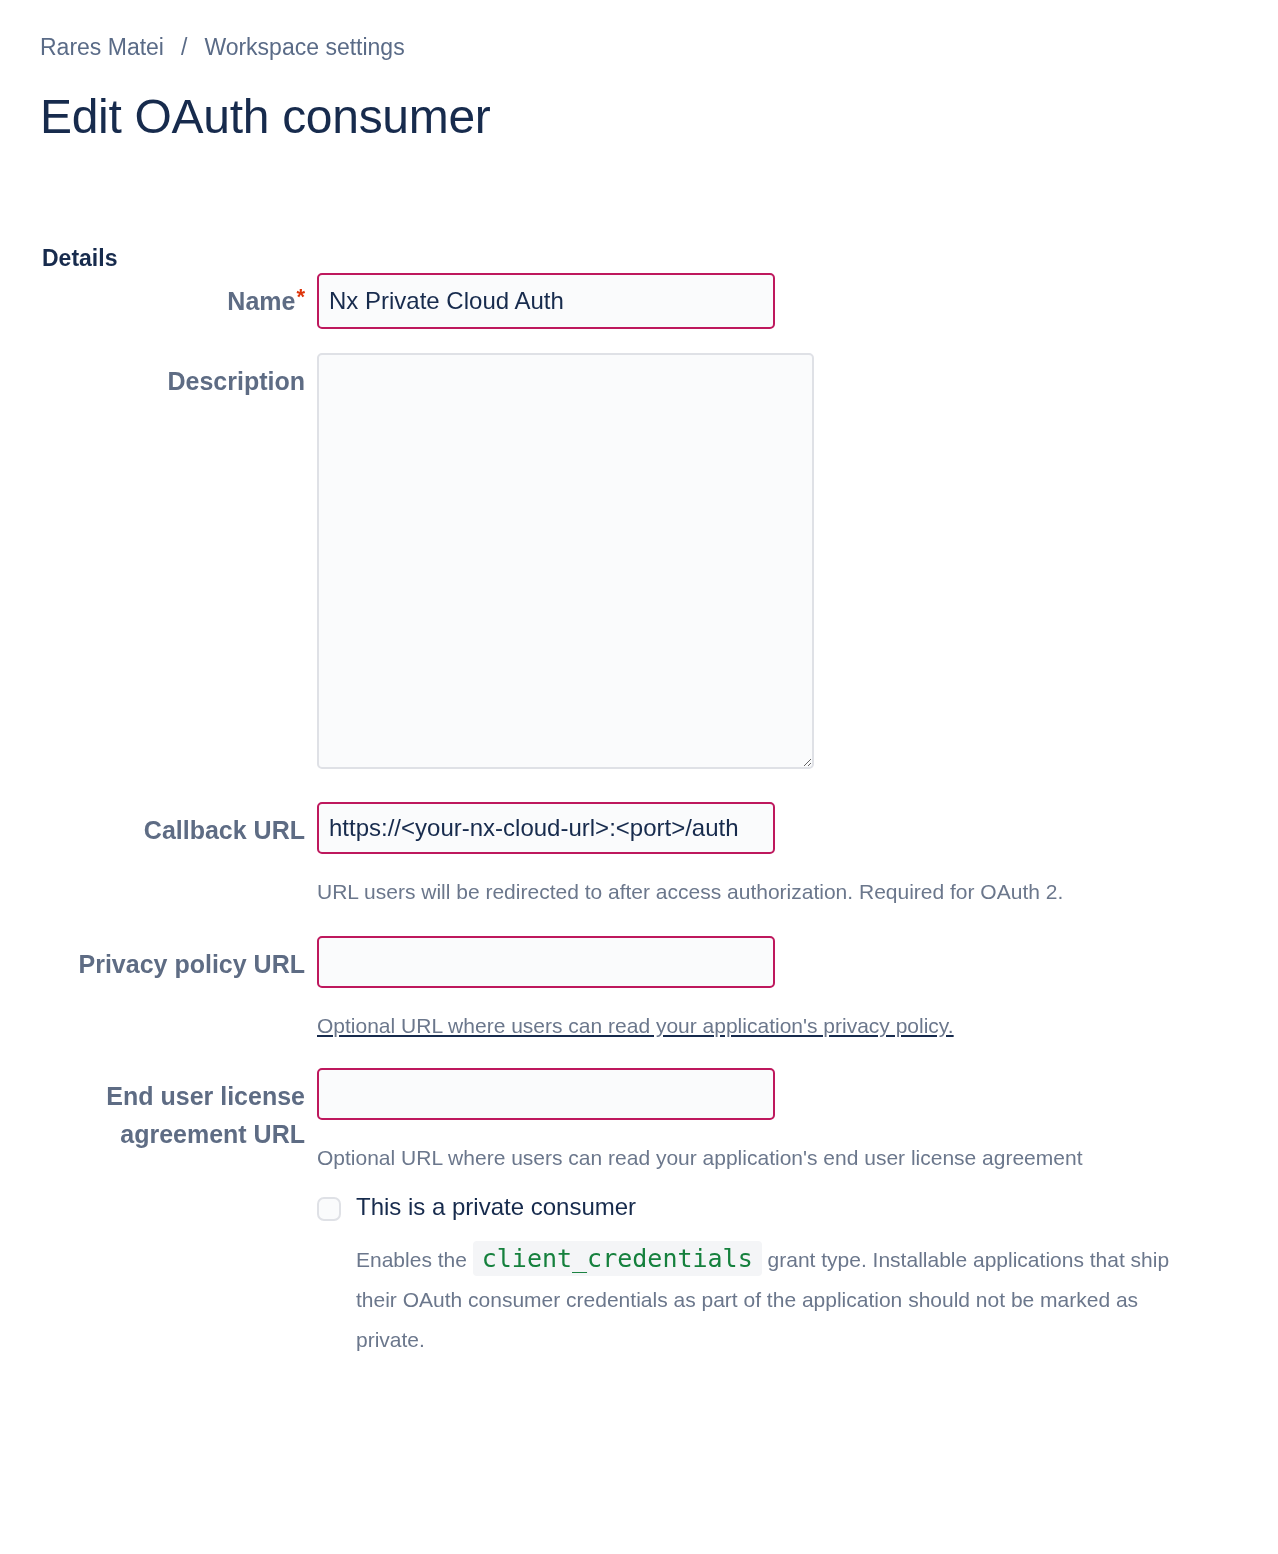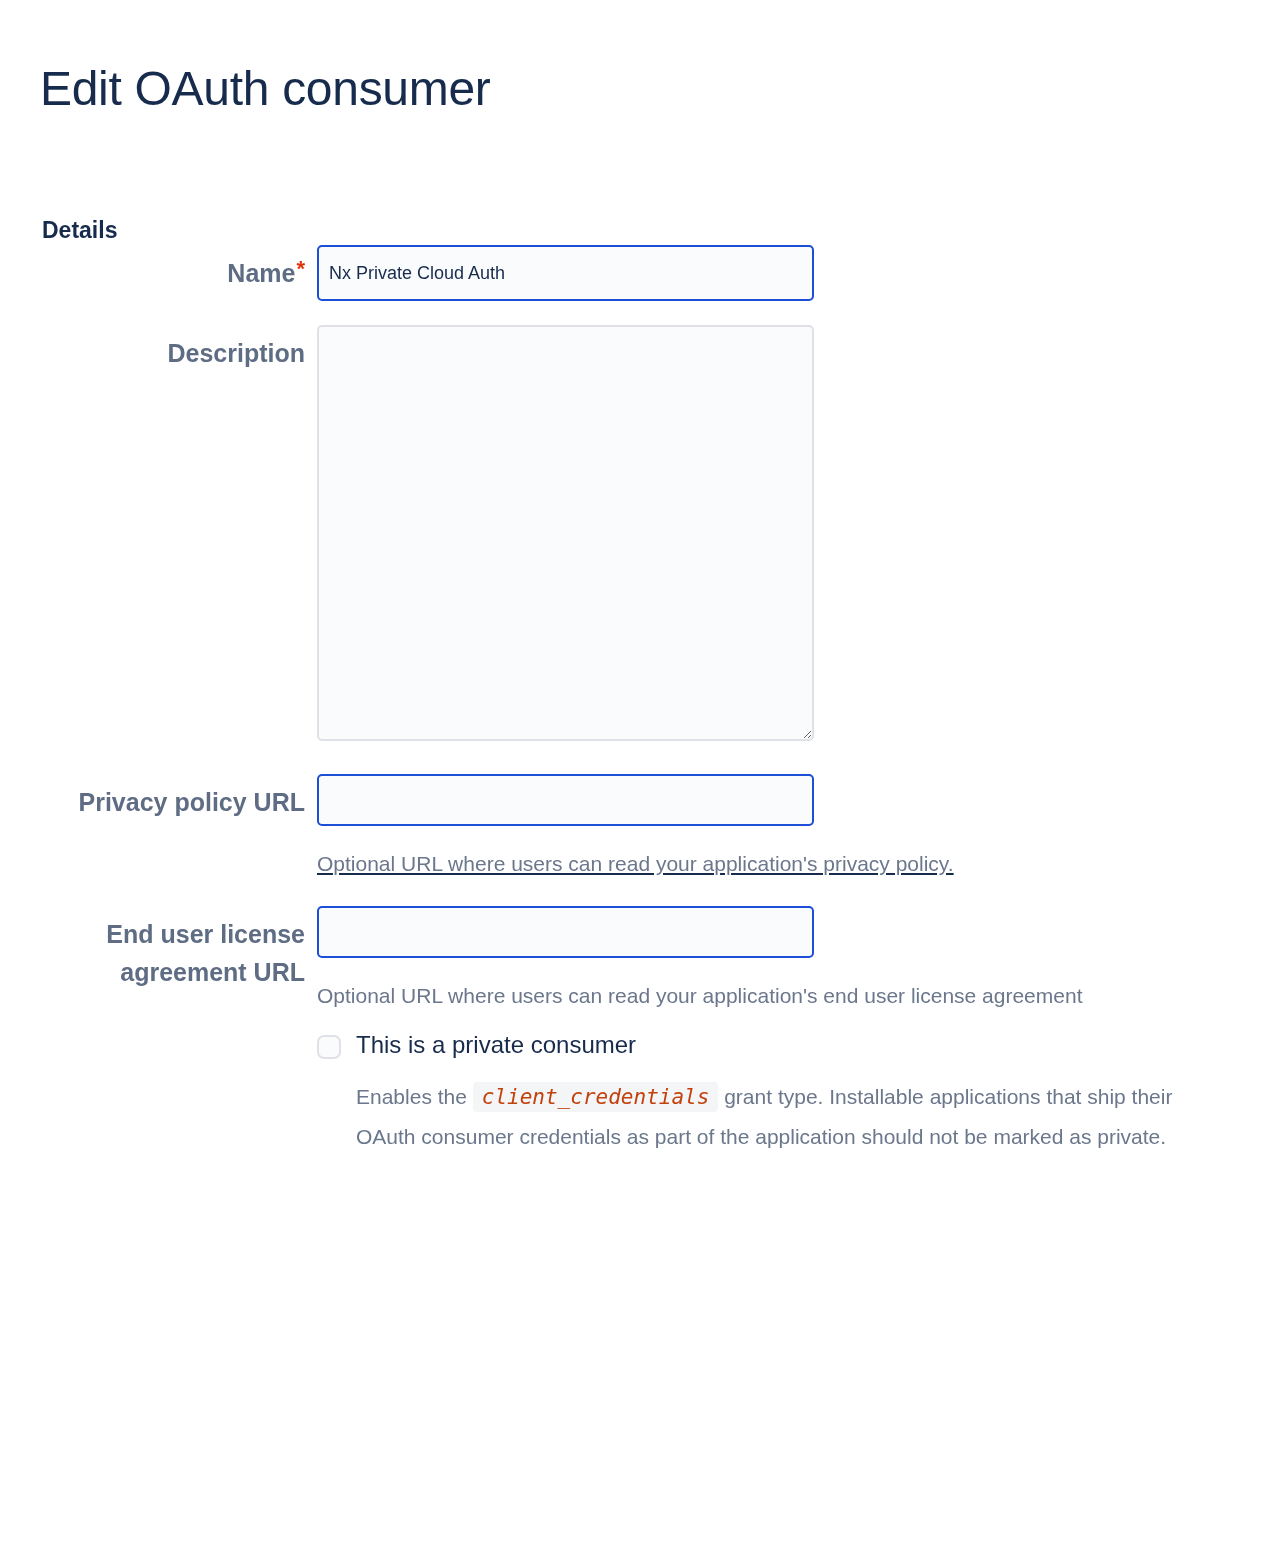--- a/index.html
+++ b/index.html
@@ -78,28 +78,28 @@
   .req {
     color: #DE350B;
     font-size: 22px;
     vertical-align: top;
     line-height: 30px;
     margin-left: 1px;
   }
 
   .text-input {
     display: block;
-    width: 497px;
+    width: 458px;
     height: 52px;
-    border: 2px solid #1d4ed8;
+    border: 2px solid #be185d;
     border-radius: 5px;
     background: #FAFBFC;
     padding: 0 10px;
     font-family: "Liberation Sans", "DejaVu Sans", sans-serif;
-    font-size: 18px;
+    font-size: 24px;
     color: #172B4D;
     outline: none;
   }
   .text-input.tall { height: 56px; }
 
   textarea.desc-area {
     display: block;
     width: 497px;
     height: 416px;
     border: 2px solid #DFE1E6;
@@ -147,34 +147,36 @@
   .private-help {
     margin-top: 18px;
     padding-left: 39px;
     max-width: 874px; 
     font-size: 21px;
     line-height: 40px;
     color: #6B778C;
   }
   .code-chip {
     font-family: "DejaVu Sans Mono", "Liberation Mono", monospace;
-    font-size: 21px;
-    color: #c2410c;
+    font-size: 25px;
+    color: #15803d;
     background: #F4F5F7;
     border-radius: 4px;
     padding: 3px 9px;
     white-space: nowrap;
-    font-style: italic;
   }
 </style>
 </head>
 <body>
 
 <div class="page">
 
+  <nav class="breadcrumb">
+    <a>Rares Matei</a><span class="sep">/</span><a>Workspace settings</a>
+  </nav>
 
   <h1 class="page-title">Edit OAuth consumer</h1>
 
   <form>
     <h2 class="section-title">Details</h2>
 
     <div class="form-row row-name">
       <div class="label-cell">
         <span class="label-text">Name</span><span class="req">*</span>
       </div>
@@ -185,20 +187,29 @@
 
     <div class="form-row row-desc">
       <div class="label-cell">
         <span class="label-text">Description</span>
       </div>
       <div>
         <textarea class="desc-area" style=""></textarea>
       </div>
     </div>
 
+    <div class="form-row row-callback">
+      <div class="label-cell">
+        <span class="label-text">Callback URL</span>
+      </div>
+      <div>
+        <input type="text" class="text-input" value="https://&lt;your-nx-cloud-url&gt;:&lt;port&gt;/auth" style="">
+        <div class="help-text">URL users will be redirected to after access authorization. Required for OAuth 2.</div>
+      </div>
+    </div>
 
 
     <div class="form-row row-privacy">
       <div class="label-cell">
         <span class="label-text">Privacy policy URL</span>
       </div>
       <div>
         <input type="text" class="text-input" value="" style="">
         <div class="help-text">Optional URL where users can read your application's privacy policy.</div>
       </div>

